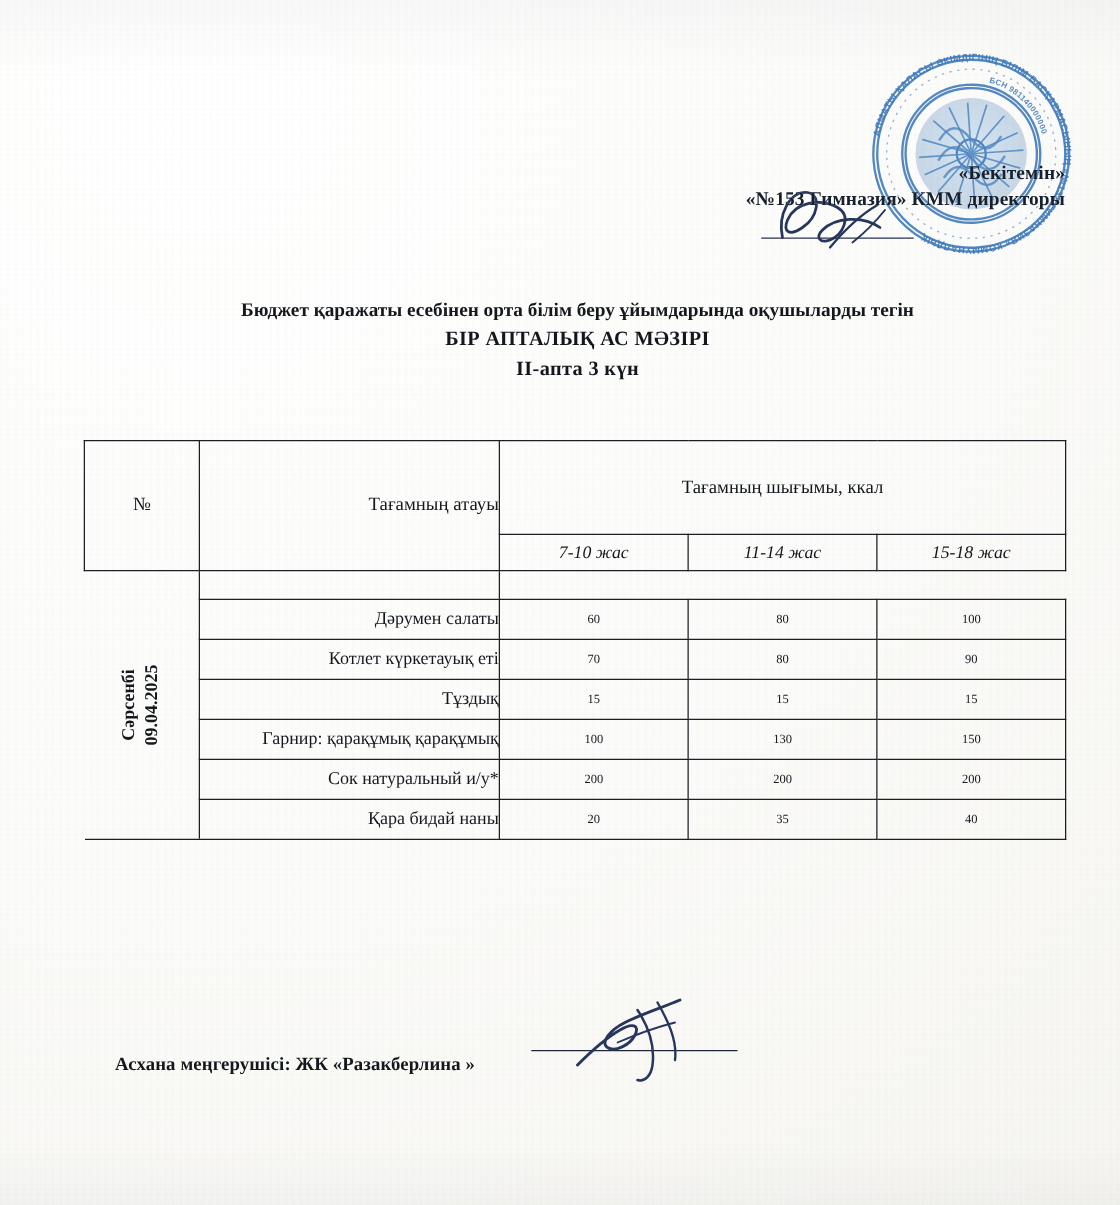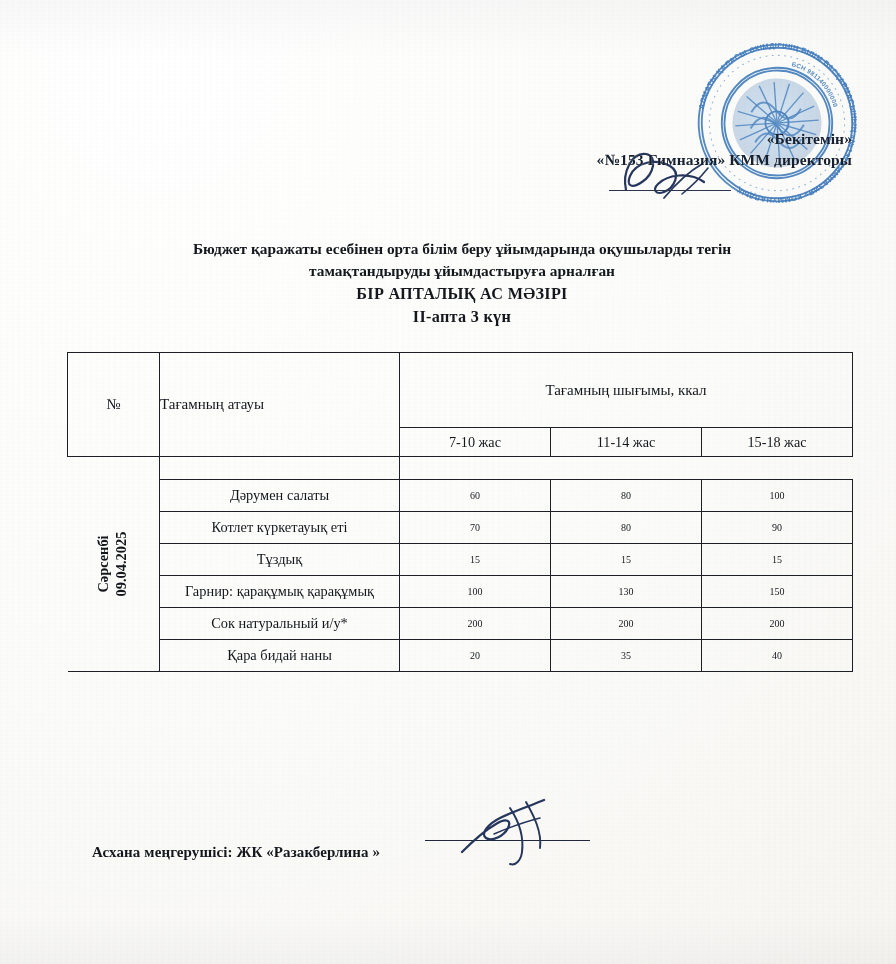--- a/index.html
+++ b/index.html
@@ -126,39 +126,40 @@
   .col-a3     { width: 151px; }
 
   .th-num {
     text-align: center;
     font-weight: bold;
     font-size: 15px;
     vertical-align: top;
     padding-top: 9px;
   }
   .th-dish {
-    text-align: left;
+    text-align: right;
     font-weight: bold;
     font-size: 15px;
     vertical-align: top;
     padding-top: 9px;
   }
   .th-out {
     text-align: center;
     font-weight: bold;
     font-size: 15px;
     vertical-align: top;
     padding-top: 13px;
     height: 74px;
   }
   .th-age {
     text-align: center;
     font-weight: bold;
     font-size: 14.2px;
     height: 28px;
+    font-style: italic;
   }
 
   .day-cell {
     position: relative;
     height: 240px;
     padding: 0;
   }
   .day-rot {
     position: absolute;
     left: 50%;
@@ -170,21 +171,21 @@
     line-height: 1.22;
     text-align: center;
   }
   .day-rot .d-l { display: block; }
 
   .spacer-row td { height: 22px; border-left: none; border-right: none; }
   .spacer-row td.sp-dish { border-left: 1.3px solid #1c1f24; border-right: 1.3px solid #1c1f24; }
   .spacer-row td.sp-a { border-left: none; border-right: none; border-top: none; border-bottom: none; }
 
   .dish-cell {
-    text-align: center;
+    text-align: right;
     padding: 4px 6px 5px 8px;
     font-size: 14.4px;
     height: 31px;
     line-height: 1.15;
   }
   .val-cell {
     text-align: center;
     font-size: 10px;
     height: 31px;
   }
@@ -296,21 +297,20 @@
 </div>
 <div class="sig-rule-top"></div>
 
 <div class="approve">
   <span class="ln">«Бекітемін»</span>
   <span class="ln">«№153 Гимназия» КММ директоры</span>
 </div>
 
 <div class="title-block">
   <span class="t-line t-sub">Бюджет қаражаты есебінен орта білім беру ұйымдарында оқушыларды тегін</span>
-  <span class="t-line t-sub">тамақтандыруды ұйымдастыруға арналған</span>
   <span class="t-line t-main">БІР АПТАЛЫҚ АС МӘЗІРІ</span>
   <span class="t-line t-main">II-апта 3 күн</span>
 </div>
 
 <table class="menu-table">
   <colgroup>
     <col class="col-num">
       <col class="col-dish">
       <col class="col-a1">
       <col class="col-a2">

